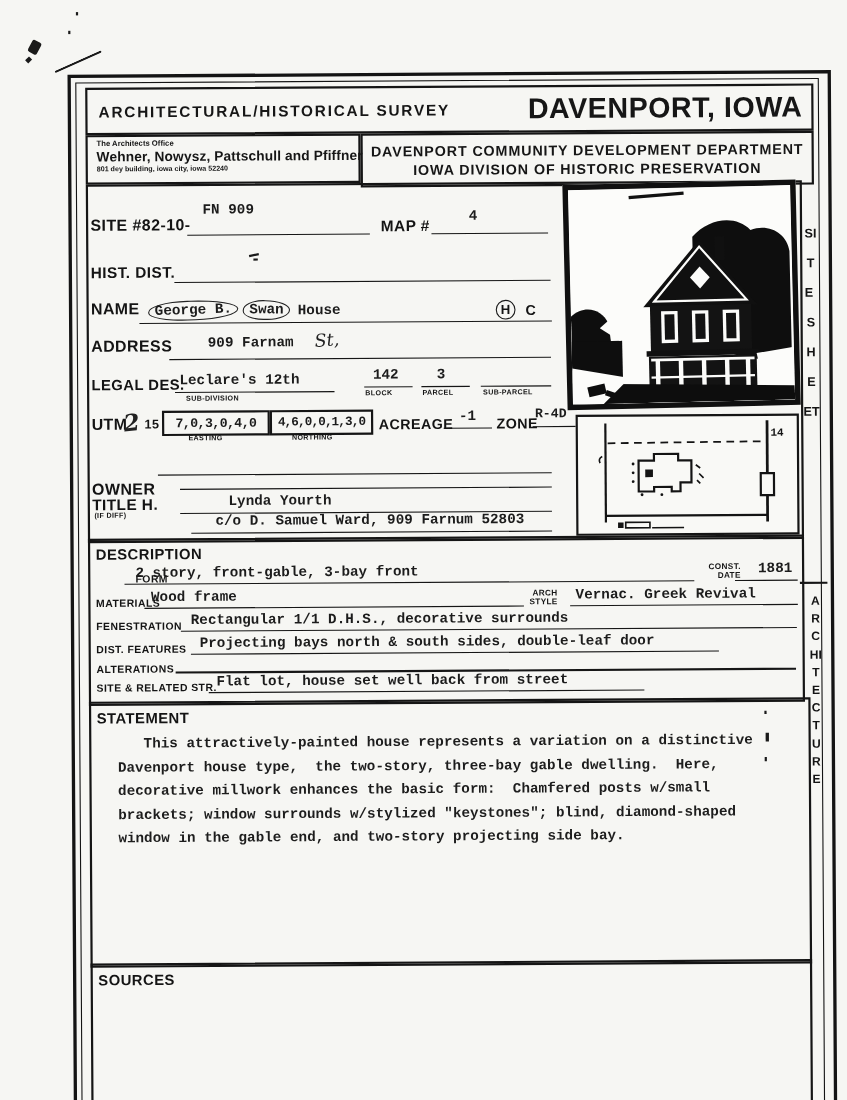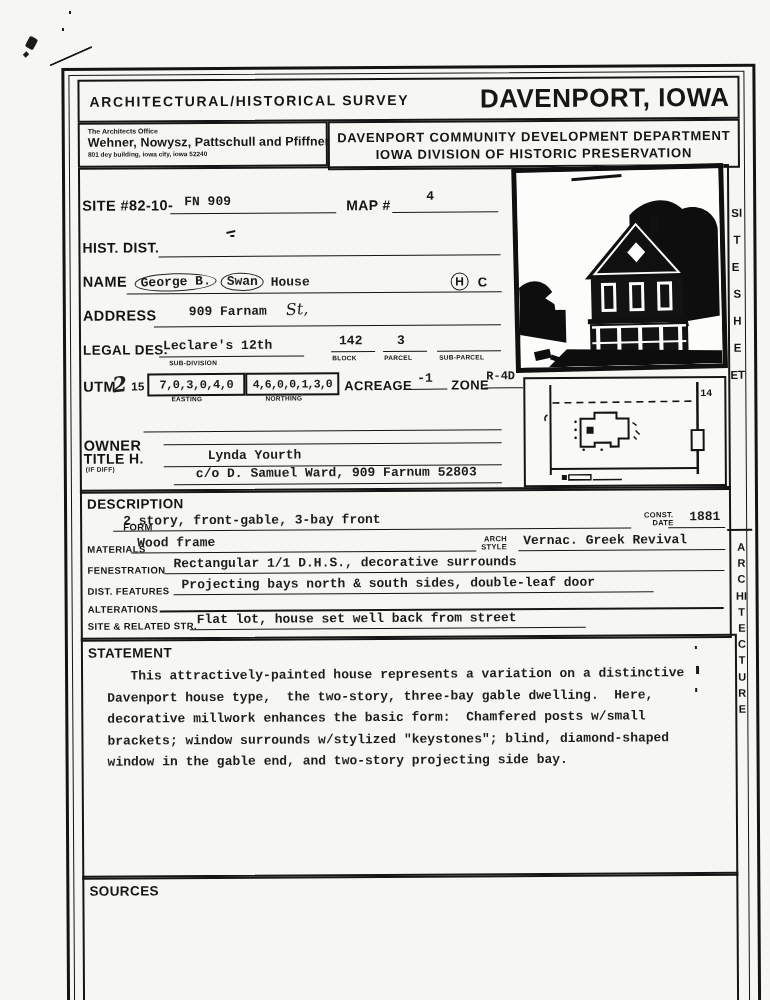--- a/index.html
+++ b/index.html
@@ -51,21 +51,21 @@
     </div>
 
     <div class="box" style="left:330px;top:121px;width:408px;height:45px;display:flex;flex-direction:column;justify-content:center;text-align:center;">
       <div style="font-size:13px;font-weight:bold;letter-spacing:0.8px;white-space:nowrap;">DAVENPORT COMMUNITY DEVELOPMENT DEPARTMENT</div>
       <div style="font-size:13px;font-weight:bold;letter-spacing:0.8px;margin-top:2px;white-space:nowrap;">IOWA DIVISION OF HISTORIC PRESERVATION</div>
     </div>
 
     <div class="box" style="left:80px;top:166px;width:647px;height:322px;"></div>
 
     <span class="lbl abs" style="left:84px;top:196px;font-size:14.5px;">SITE #82-10-</span>
-    <span class="typed abs" style="left:186px;top:193px;font-size:13px;">FN 909</span>
+    <span class="typed abs" style="left:186px;top:182px;font-size:13px;">FN 909</span>
     <div class="ul" style="left:172px;top:212px;width:166px;"></div>
     <span class="lbl abs" style="left:348px;top:197px;font-size:14px;">MAP #</span>
     <span class="typed abs" style="left:428px;top:189px;font-size:13px;">4</span>
     <div class="ul" style="left:394px;top:212px;width:106px;"></div>
 
     <span class="lbl abs" style="left:84px;top:238px;font-size:14px;text-align:right;">HIST. DIST.</span>
     <div class="ul" style="left:160px;top:255px;width:342px;"></div>
     <div class="speck" style="left:228px;top:230px;width:9px;height:2px;transform:rotate(-12deg);"></div>
     <div class="speck" style="left:232px;top:234px;width:4px;height:2px;"></div>
 

